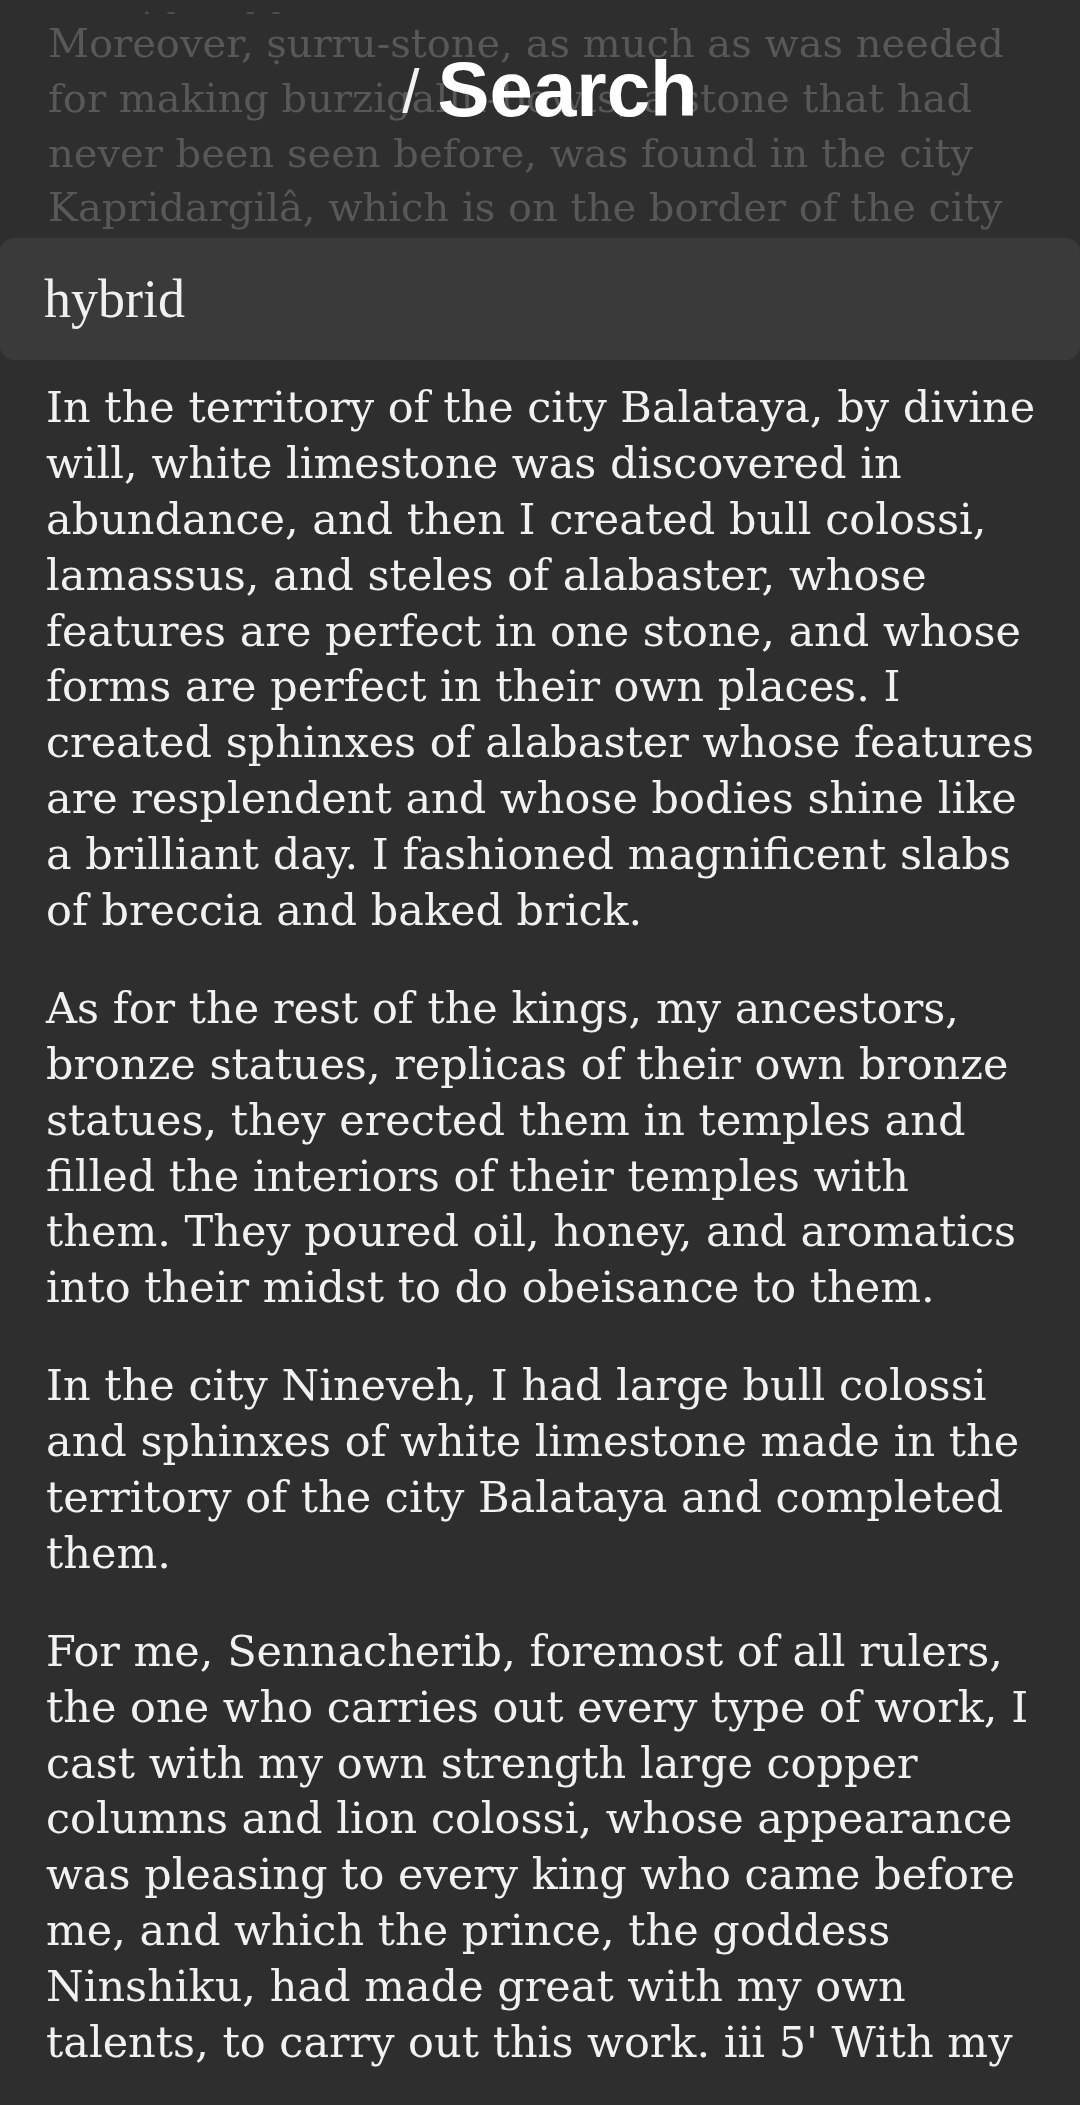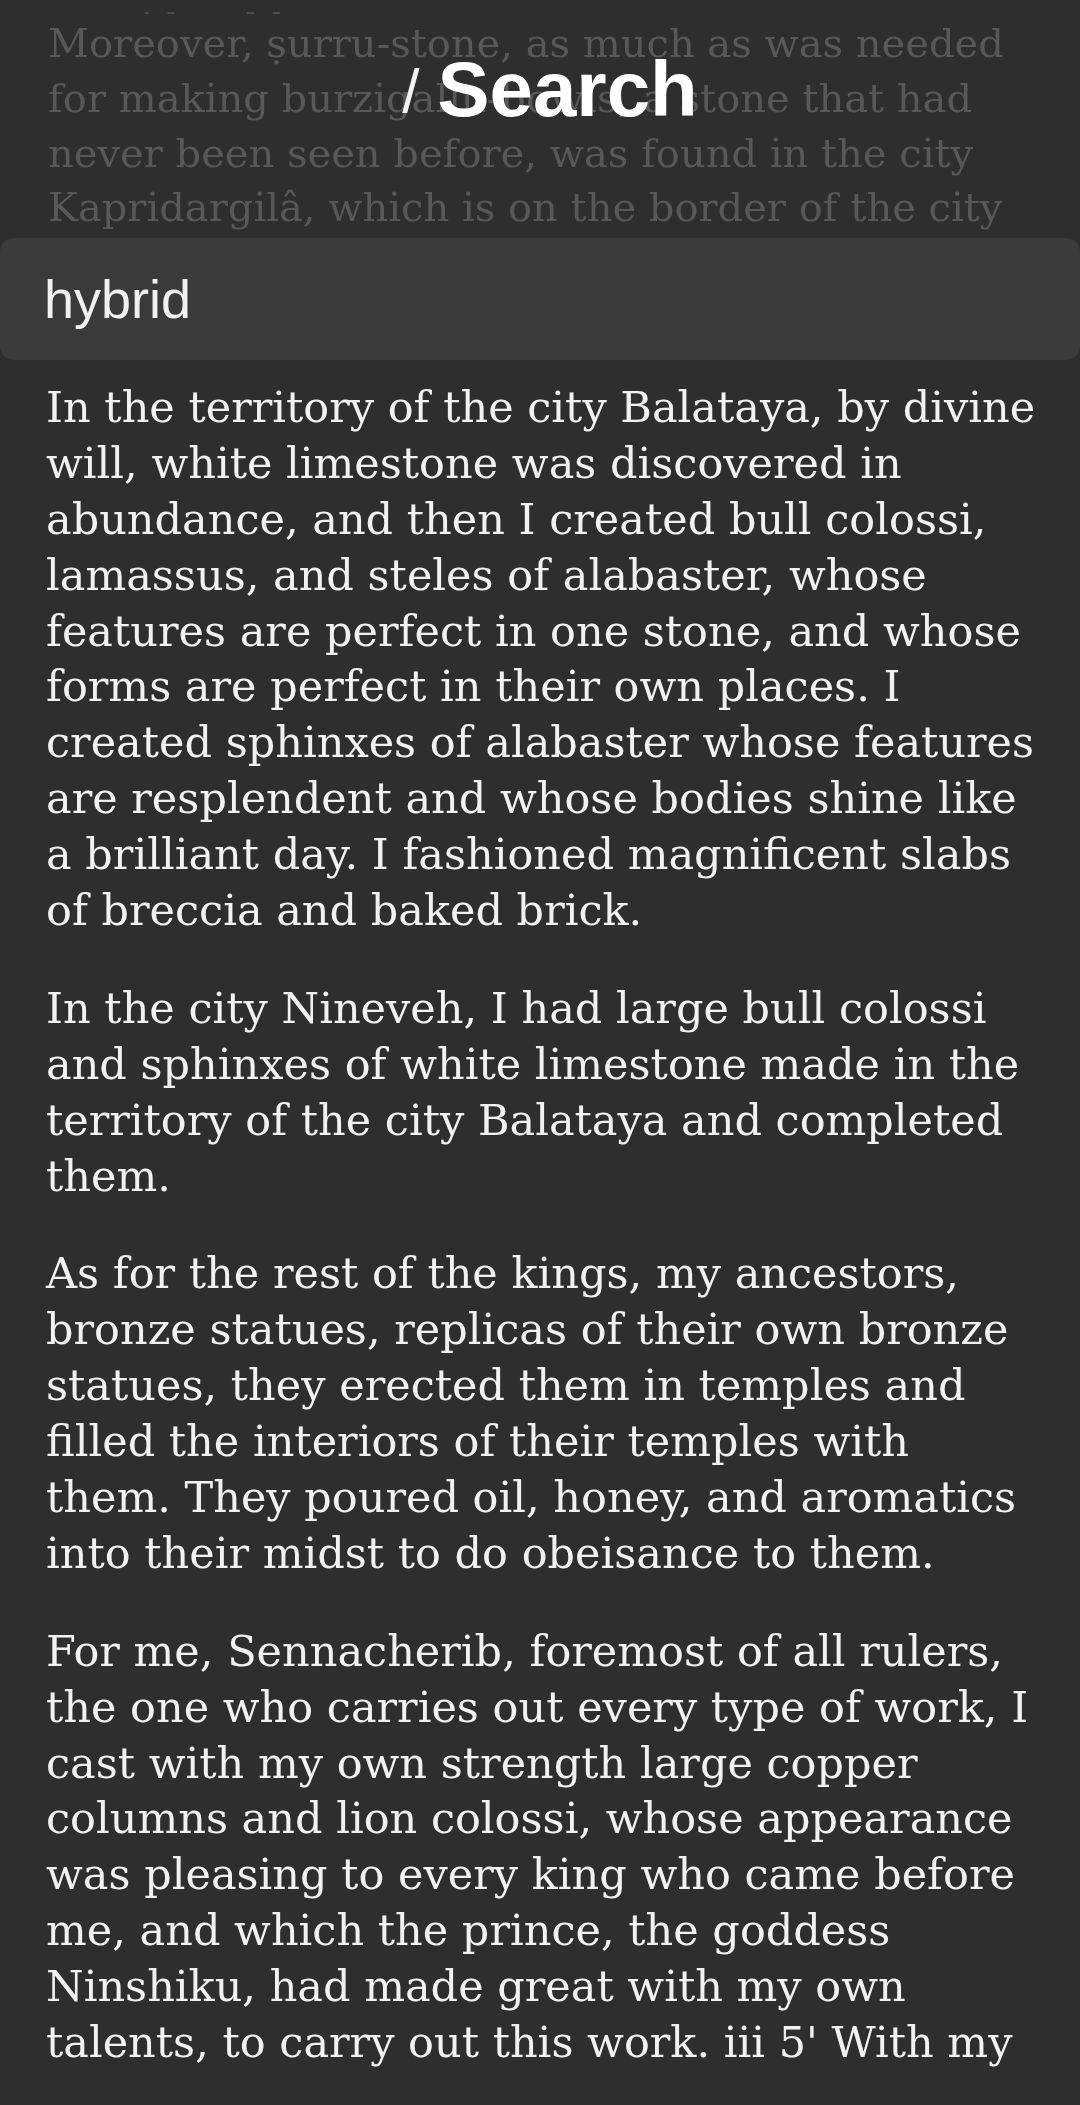--- a/index.html
+++ b/index.html
@@ -101,20 +101,21 @@
     box-sizing: border-box;
     display: flex;
     align-items: center;
     padding: 0 44px;
     z-index: 4;
   }
   .pill-label {
     font-size: 54px;
     color: #f0f0f0;
     line-height: 1;
+    font-family: Liberation Serif, serif;
   }
 
   
   .content {
     position: absolute;
     top: 362px;
     left: 0;
     width: 1080px;
     height: 1743px;
     box-sizing: border-box;
@@ -147,18 +148,18 @@
       <span class="brand-section">Search</span>
     </div>
   </div>
 
   <div class="pill-bar">
     <span class="pill-label">hybrid</span>
   </div>
 
   <div class="content">
     <p>In the territory of the city Balataya, by divine will, white limestone was discovered in abundance, and then I created bull colossi, lamassus, and steles of alabaster, whose features are perfect in one stone, and whose forms are perfect in their own places. I created sphinxes of alabaster whose features are resplendent and whose bodies shine like a brilliant day. I fashioned magnificent slabs of breccia and baked brick.</p>
+    <p>As for the rest of the kings, my ancestors, bronze statues, replicas of their own bronze statues, they erected them in temples and filled the interiors of their temples with them. They poured oil, honey, and aromatics into their midst to do obeisance to them.</p>
     <p>In the city Nineveh, I had large bull colossi and sphinxes of white limestone made in the territory of the city Balataya and completed them.</p>
-    <p>As for the rest of the kings, my ancestors, bronze statues, replicas of their own bronze statues, they erected them in temples and filled the interiors of their temples with them. They poured oil, honey, and aromatics into their midst to do obeisance to them.</p>
     <p>For me, Sennacherib, foremost of all rulers, the one who carries out every type of work, I cast with my own strength large copper columns and lion colossi, whose appearance was pleasing to every king who came before me, and which the prince, the goddess Ninshiku, had made great with my own talents, to carry out this work. iii 5' With my</p>
   </div>
 
 </div>
 
 </body></html>

